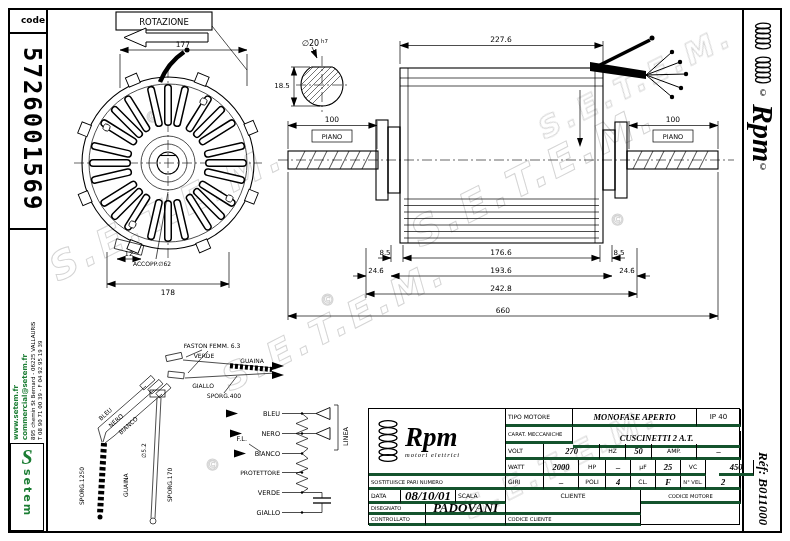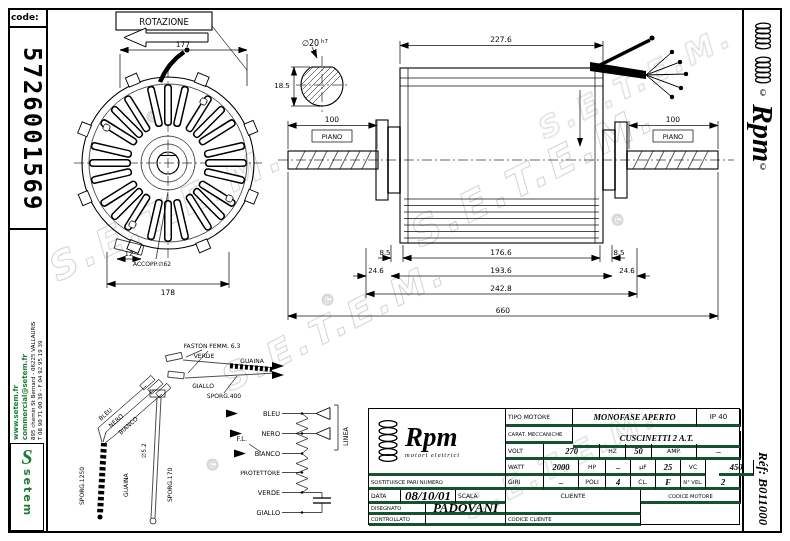--- a/index.html
+++ b/index.html
@@ -2,22 +2,22 @@
 <html><head>
 <meta charset="utf-8">
 <style>
   * { margin:0; padding:0; box-sizing:border-box; }
   body { background:#e8e8e8; font-family:"DejaVu Sans", sans-serif; }
   .sheet { position:relative; width:790px; height:541px; background:#fff; margin:0 auto; overflow:hidden; }
   .frame { position:absolute; left:8px; top:8px; width:774px; height:525px; border:2px solid #000; }
 
   
   .left-strip { position:absolute; left:8px; top:8px; width:40px; height:525px; border-right:2px solid #000; }
-  .code-box { position:absolute; top:0; left:0; width:100%; height:20px; border-bottom:2px solid #000;
-              font-size:9px; font-weight:bold; display:flex; align-items:center; padding-left:3px; }
+  .code-box { position:absolute; top:0; left:0; width:100%; height:26px; border-bottom:2px solid #000;
+              font-size:9px; font-weight:bold; display:flex; align-items:center; padding-left:13px; }
   .code-num { position:absolute; top:22px; left:0; width:100%; height:200px; border-bottom:2px solid #000;
               writing-mode:vertical-rl; font-family:"DejaVu Sans Mono", monospace; font-weight:bold;
               font-size:24px; letter-spacing:2px; display:flex; justify-content:center; }
   .contact { position:absolute; top:226px; left:0; width:100%; height:206px;
              display:flex; flex-direction:row; justify-content:center; gap:1px; }
   .vup { writing-mode:vertical-rl; transform:rotate(180deg); white-space:nowrap; }
   .web { font-size:7px; font-weight:bold; color:#1b7d33; }
   .adr { font-size:5.5px; color:#000; }
   .setem-box { position:absolute; bottom:2px; left:2px; width:34px; height:88px; border:1.5px solid #000;
                display:flex; flex-direction:column; align-items:center; padding-top:3px; gap:2px; }

